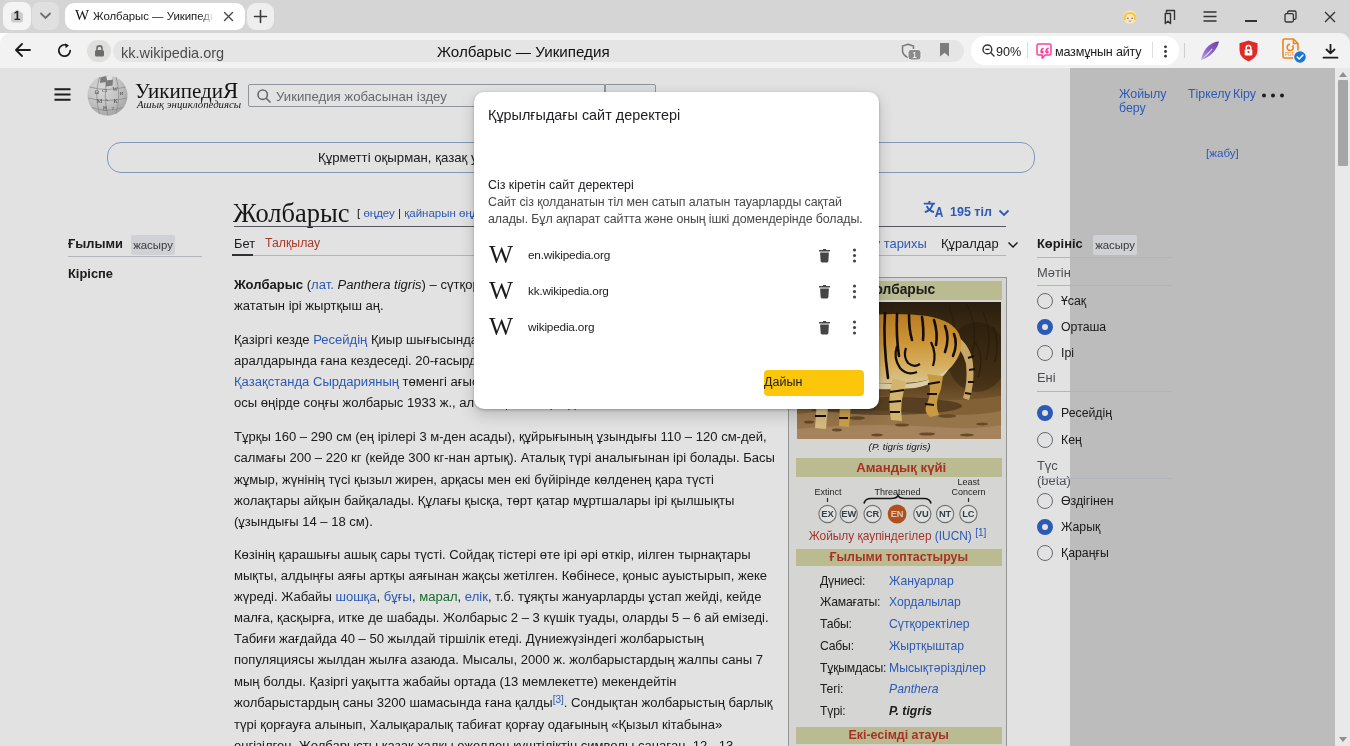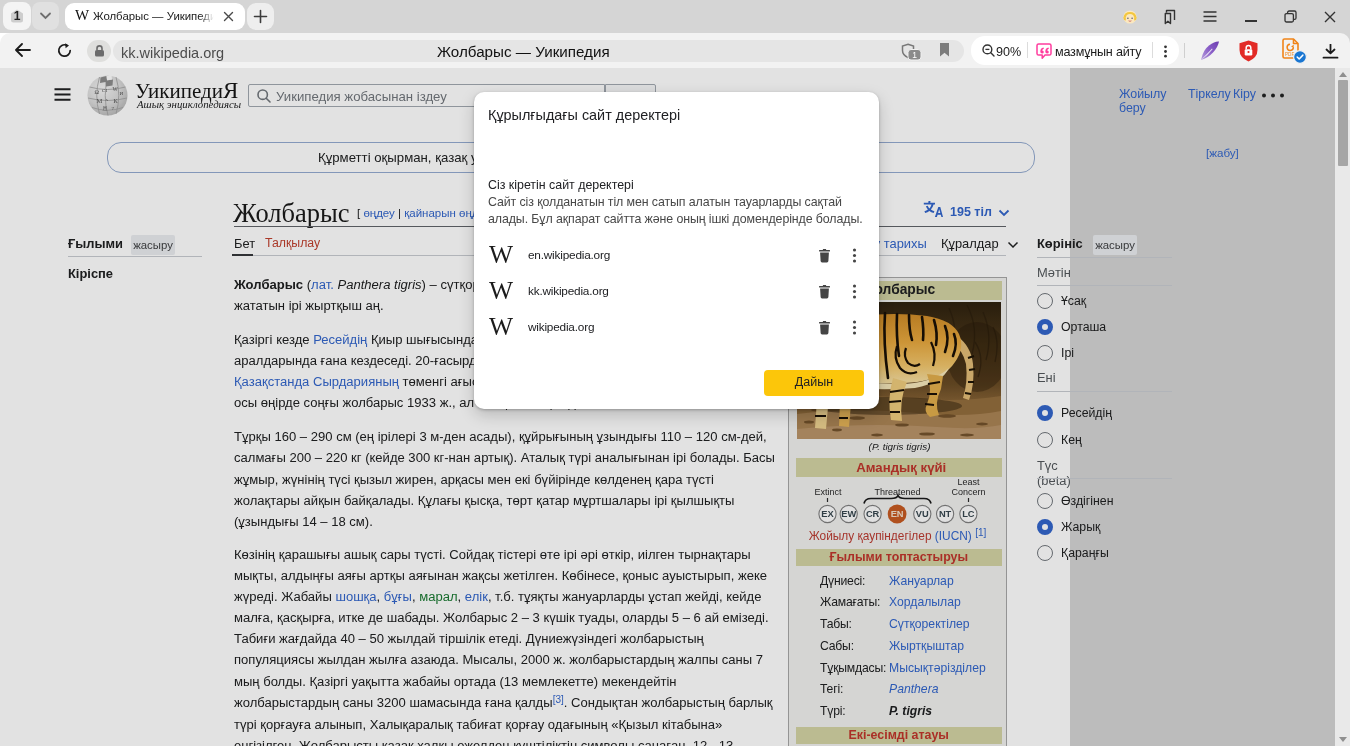--- a/index.html
+++ b/index.html
@@ -467,15 +467,15 @@
     <svg class="abs kebab" style="top:191.5px" width="5" height="15" viewBox="0 0 5 15">
         <circle cx="2.5" cy="2" r="1.55" fill="#454545"></circle>
         <circle cx="2.5" cy="7.5" r="1.55" fill="#454545"></circle>
         <circle cx="2.5" cy="13" r="1.55" fill="#454545"></circle>
       </svg>
     <svg class="abs kebab" style="top:227.5px" width="5" height="15" viewBox="0 0 5 15">
         <circle cx="2.5" cy="2" r="1.55" fill="#454545"></circle>
         <circle cx="2.5" cy="7.5" r="1.55" fill="#454545"></circle>
         <circle cx="2.5" cy="13" r="1.55" fill="#454545"></circle>
       </svg>
-    <div class="abs" style="left:290px;top:278px;width:100px;height:25.5px;background:#fcc60a;border-radius:4px;text-align:center;line-height:25.5px;font-size:12.5px;color:#202124">Дайын</div>
+    <div class="abs" style="left:290px;top:278px;width:100px;height:25.5px;background:#fcc60a;border-radius:4px;text-align:left;line-height:25.5px;font-size:12.5px;color:#202124">Дайын</div>
   </div>
 </div>
 
 </body></html>

